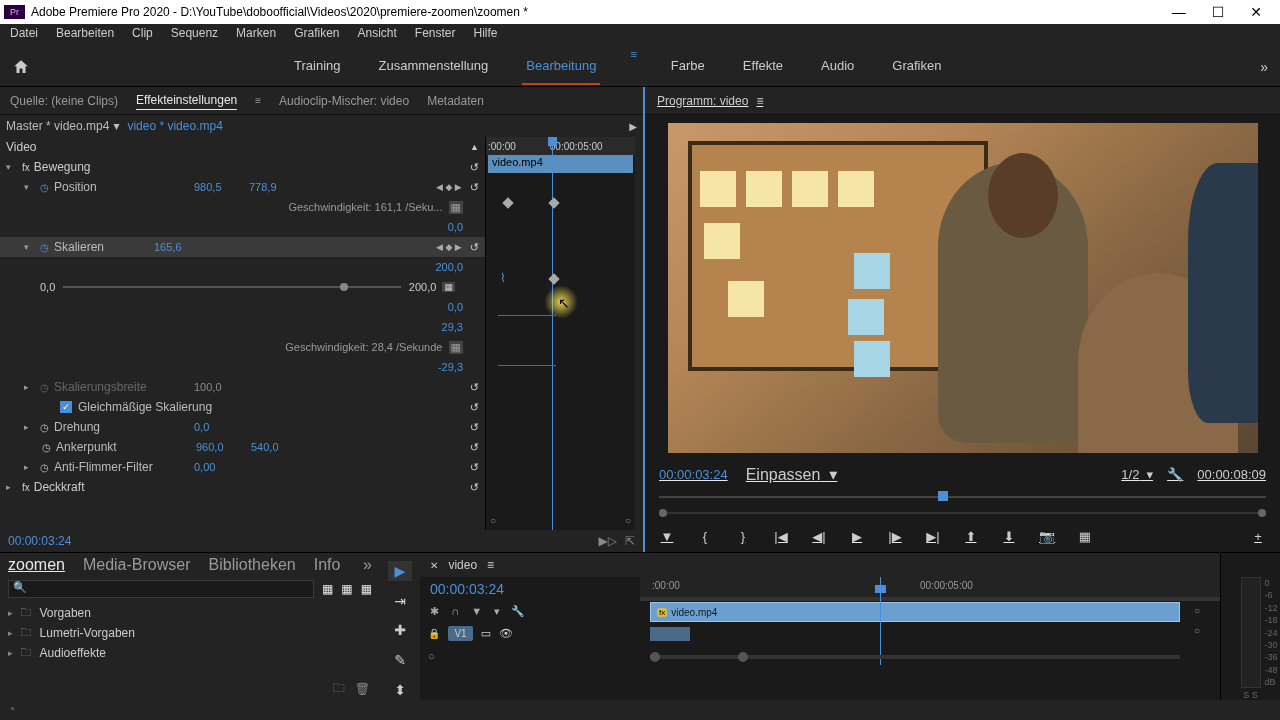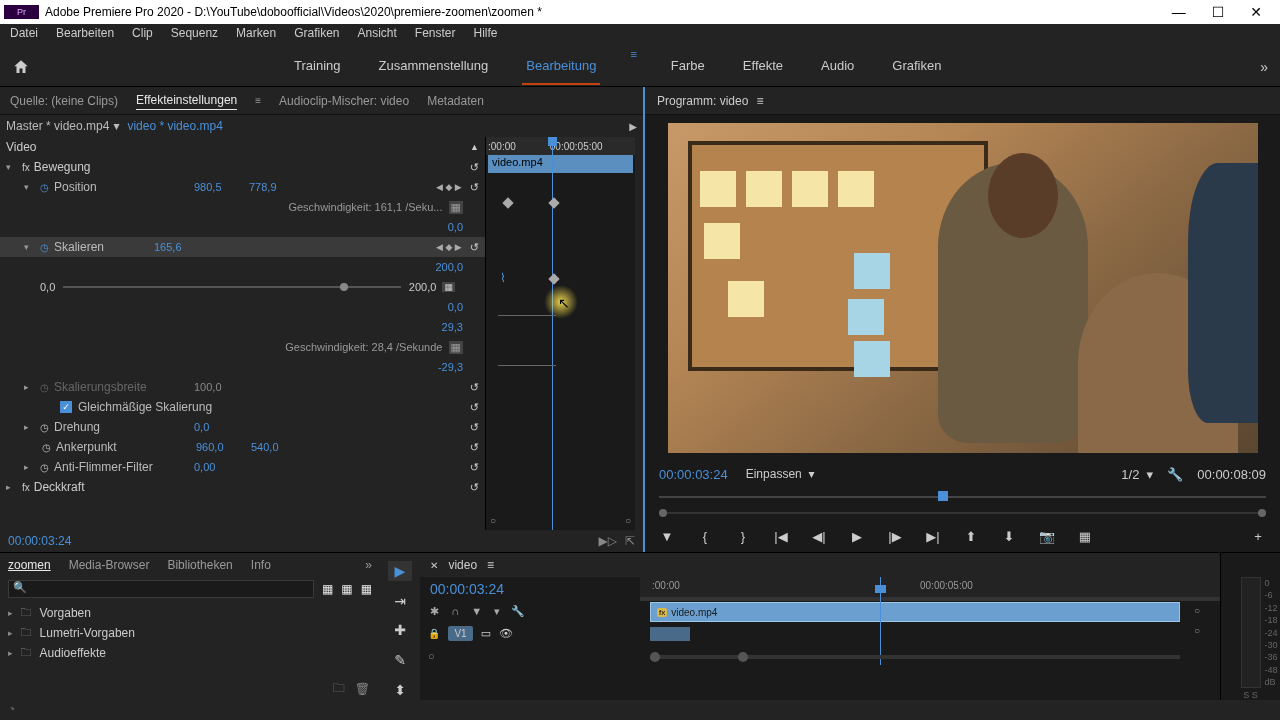--- a/index.html
+++ b/index.html
@@ -1,18 +1,18 @@
 <!DOCTYPE html>
 <html><head>
 <meta charset="utf-8">
 <style>
 * { margin: 0; padding: 0; box-sizing: border-box; font-family: "Segoe UI", Tahoma, sans-serif; }
 body { background: #232323; color: #e8e8e8; font-size: 12px; overflow: hidden; width: 1280px; height: 720px; }
 .titlebar { height: 24px; background: #fff; color: #000; display: flex; align-items: center; padding: 0 4px; font-size: 12px; }
-.titlebar .appicon { width: 35px; height: 14px; background: #2a0040; margin-right: 6px; display: inline-flex; align-items: center; justify-content: center; color: #e6a3ff; font-size: 9px; font-weight: normal; }
+.titlebar .appicon { width: 21px; height: 14px; background: #2a0040; margin-right: 6px; display: inline-flex; align-items: center; justify-content: center; color: #e6a3ff; font-size: 9px; font-weight: normal; }
 .titlebar .controls { margin-left: auto; display: flex; gap: 26px; padding-right: 14px; }
 .titlebar .controls span { font-size: 14px; cursor: default; }
 .menubar { height: 23px; background: #232323; display: flex; padding: 0 6px; gap: 10px; color: #ccc; }
 .menubar span { padding: 2px 4px; font-size: 12px; }
 .topbar { height: 40px; background: #232323; display: flex; align-items: center; padding: 0 12px; border-bottom: 1px solid #000; }
 .homeicon { width: 18px; height: 18px; color: #ccc; }
 .worktabs { display: flex; gap: 30px; margin-left: 260px; }
 .worktabs .tab { color: #ccc; font-size: 13px; padding: 10px 4px; }
 .worktabs .tab.active { color: #4a90d9; border-bottom: 2px solid #c2410c; }
 .morechev { margin-left: auto; color: #ccc; font-size: 14px; }
@@ -49,47 +49,47 @@
 .checkbox { width: 12px; height: 12px; background: #4a90d9; display: inline-flex; align-items: center; justify-content: center; margin-right: 6px; color: #fff; font-size: 9px; }
 .effect-footer { height: 22px; display: flex; align-items: center; padding: 0 8px; color: #4a90d9; font-size: 12px; }
 .graph-timeline { position: absolute; top: 0; left: 0; right: 0; height: 18px; background: #2a2a2a; color: #ccc; font-size: 10px; display: flex; align-items: center; }
 .graph-clip { position: absolute; top: 18px; left: 2px; right: 2px; height: 18px; background: #5a8fbf; color: #000; font-size: 11px; padding: 1px 4px; }
 .graph-playhead { position: absolute; top: 0; bottom: 0; width: 1px; background: #4a90d9; left: 66px; }
 .graph-playhead::before { content:''; position: absolute; top: 0; left: -4px; width: 9px; height: 9px; background: #4a90d9; }
 .kf-diamond { position: absolute; width: 8px; height: 8px; background: #aaa; transform: rotate(45deg); }
 .kf-icon { position: absolute; color: #4a90d9; font-size: 12px; }
 .highlight-spot { position: absolute; width: 34px; height: 34px; background: radial-gradient(circle, rgba(255,230,80,0.9) 0%, rgba(255,230,80,0) 70%); border-radius: 50%; }
 .cursor { position: absolute; font-size: 14px; color: #000; }
-.right-panel { width: 635px; background: #1a1a1a; display: flex; flex-direction: column; }
+.right-panel { width: 635px; background: #1a1a1a; display: flex; flex-direction: column; text-decoration: underline; }
 .prog-header { height: 28px; display: flex; align-items: center; padding: 0 12px; color: #ccc; font-size: 12px; gap: 8px; border-bottom: 1px solid #111; background: #232323; }
 .prog-video { flex: 1; display: flex; align-items: center; justify-content: center; padding: 4px; }
 .video-img { width: 590px; height: 330px; background: linear-gradient(140deg, #c89968 0%, #b58655 30%, #8a6844 60%, #5a4632 100%); position: relative; overflow: hidden; }
 .corkboard { position: absolute; left: 20px; top: 18px; width: 300px; height: 230px; background: #b5834e; border: 4px solid #3a2a1a; }
 .sticky { position: absolute; width: 36px; height: 36px; background: #f5e6a8; }
 .sticky.blue { background: #a8d5e6; }
 .person1 { position: absolute; right: 170px; top: 40px; width: 150px; height: 280px; background: #6b5a42; border-radius: 50% 50% 20% 20% / 30% 30% 10% 10%; }
 .person1-head { position: absolute; right: 200px; top: 30px; width: 70px; height: 85px; background: #5a3d28; border-radius: 50%; }
 .person2 { position: absolute; right: 20px; bottom: 0; width: 160px; height: 180px; background: #8a6948; border-radius: 50% 50% 0 0; }
 .person3 { position: absolute; right: -30px; top: 40px; width: 100px; height: 260px; background: #2a3a4a; border-radius: 30% 0 0 20%; }
 .prog-under { height: 28px; display: flex; align-items: center; padding: 0 14px; color: #4a90d9; font-size: 13px; gap: 18px; }
-.prog-under .fit { color: #ccc; font-size: 12px; }
+.prog-under .fit { color: #ccc; font-size: 16px; }
 .prog-under .right { margin-left: auto; display: flex; align-items: center; gap: 14px; color: #ccc; }
 .prog-scrub { height: 18px; position: relative; margin: 0 14px; }
 .prog-scrub .track { position: absolute; top: 8px; left: 0; right: 0; height: 2px; background: #444; }
 .prog-scrub .handle { position: absolute; top: 3px; width: 10px; height: 10px; background: #4a90d9; left: 46%; }
 .prog-zoom { height: 14px; position: relative; margin: 0 14px; }
 .prog-zoom .ztrack { position: absolute; top: 6px; left: 0; right: 0; height: 2px; background: #333; }
 .prog-zoom .zknob { position: absolute; top: 3px; width: 8px; height: 8px; background: #666; border-radius: 50%; }
 .prog-controls { height: 32px; display: flex; align-items: center; justify-content: center; gap: 22px; color: #ccc; font-size: 13px; }
 .prog-controls .ctrl { width: 16px; text-align: center; }
 .prog-controls .plus { margin-left: auto; margin-right: 14px; }
 .prog-controls .first { margin-left: 14px; }
 .bottomarea { display: flex; height: 148px; border-top: 1px solid #000; }
 .project-panel { width: 380px; background: #232323; display: flex; flex-direction: column; }
-.proj-tabs { height: 24px; display: flex; align-items: center; padding: 0 8px; gap: 18px; color: #999; font-size: 12px; }
+.proj-tabs { height: 24px; display: flex; align-items: center; padding: 0 8px; gap: 18px; color: #999; font-size: 16px; }
 .proj-tabs .ptab.active { color: #e8e8e8; text-decoration: underline; }
 .proj-search { height: 24px; display: flex; align-items: center; padding: 0 8px; gap: 8px; }
 .proj-search .sbox { flex: 1; height: 18px; background: #1a1a1a; border: 1px solid #3a3a3a; color: #999; font-size: 11px; padding: 0 4px; }
 .proj-list { flex: 1; padding: 2px 8px; }
 .proj-item { display: flex; align-items: center; height: 20px; gap: 8px; color: #ccc; font-size: 12px; }
 .proj-item .foldericon { color: #888; font-size: 11px; }
 .proj-item .chev { font-size: 9px; color: #888; }
 .proj-footer { height: 22px; display: flex; align-items: center; justify-content: flex-end; padding: 0 10px; gap: 10px; color: #888; font-size: 12px; }
 .timeline-panel { flex: 1; background: #1a1a1a; display: flex; }
 .tl-tools { width: 40px; background: #232323; display: flex; flex-direction: column; align-items: center; padding-top: 8px; gap: 10px; color: #ccc; font-size: 14px; }

